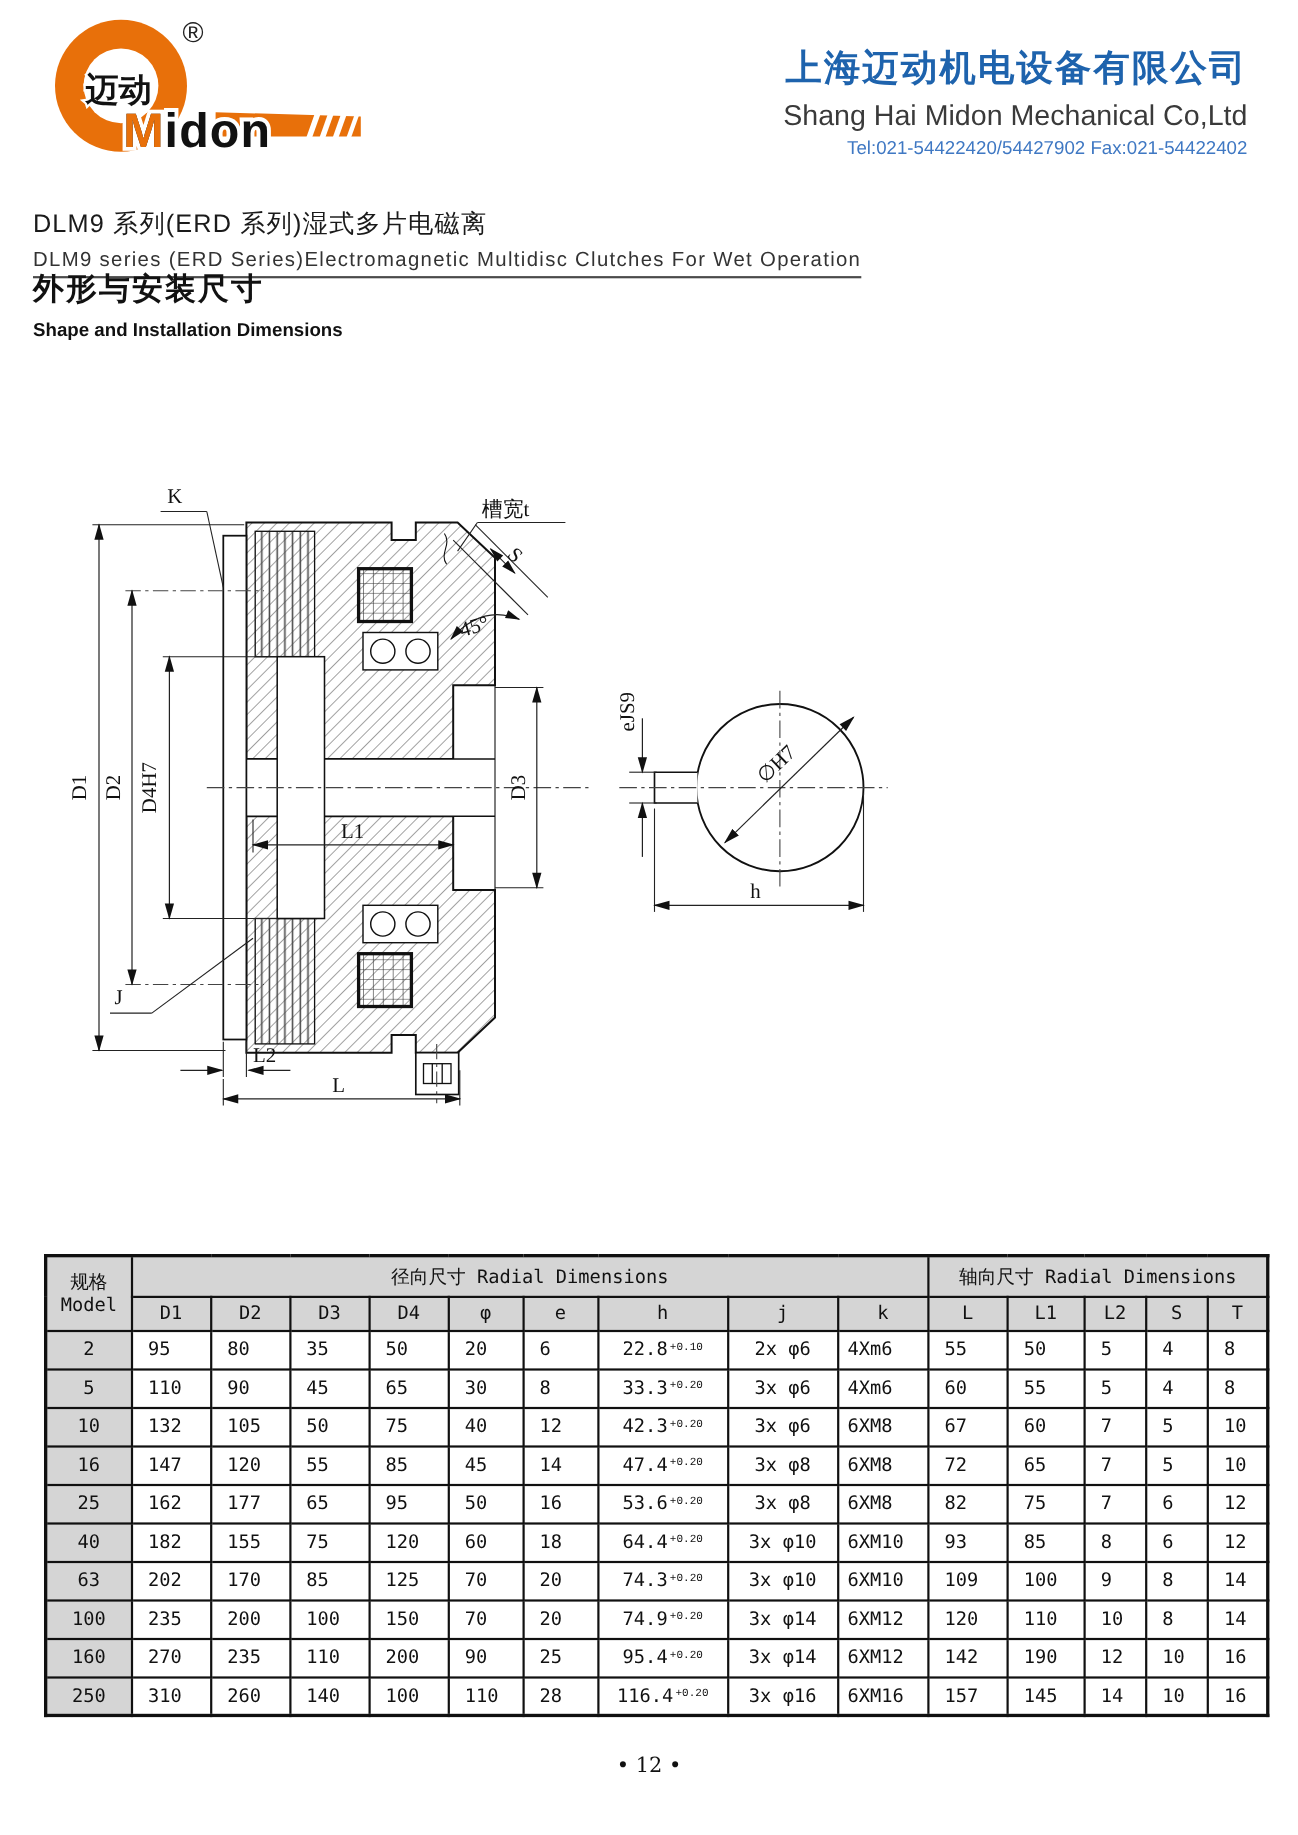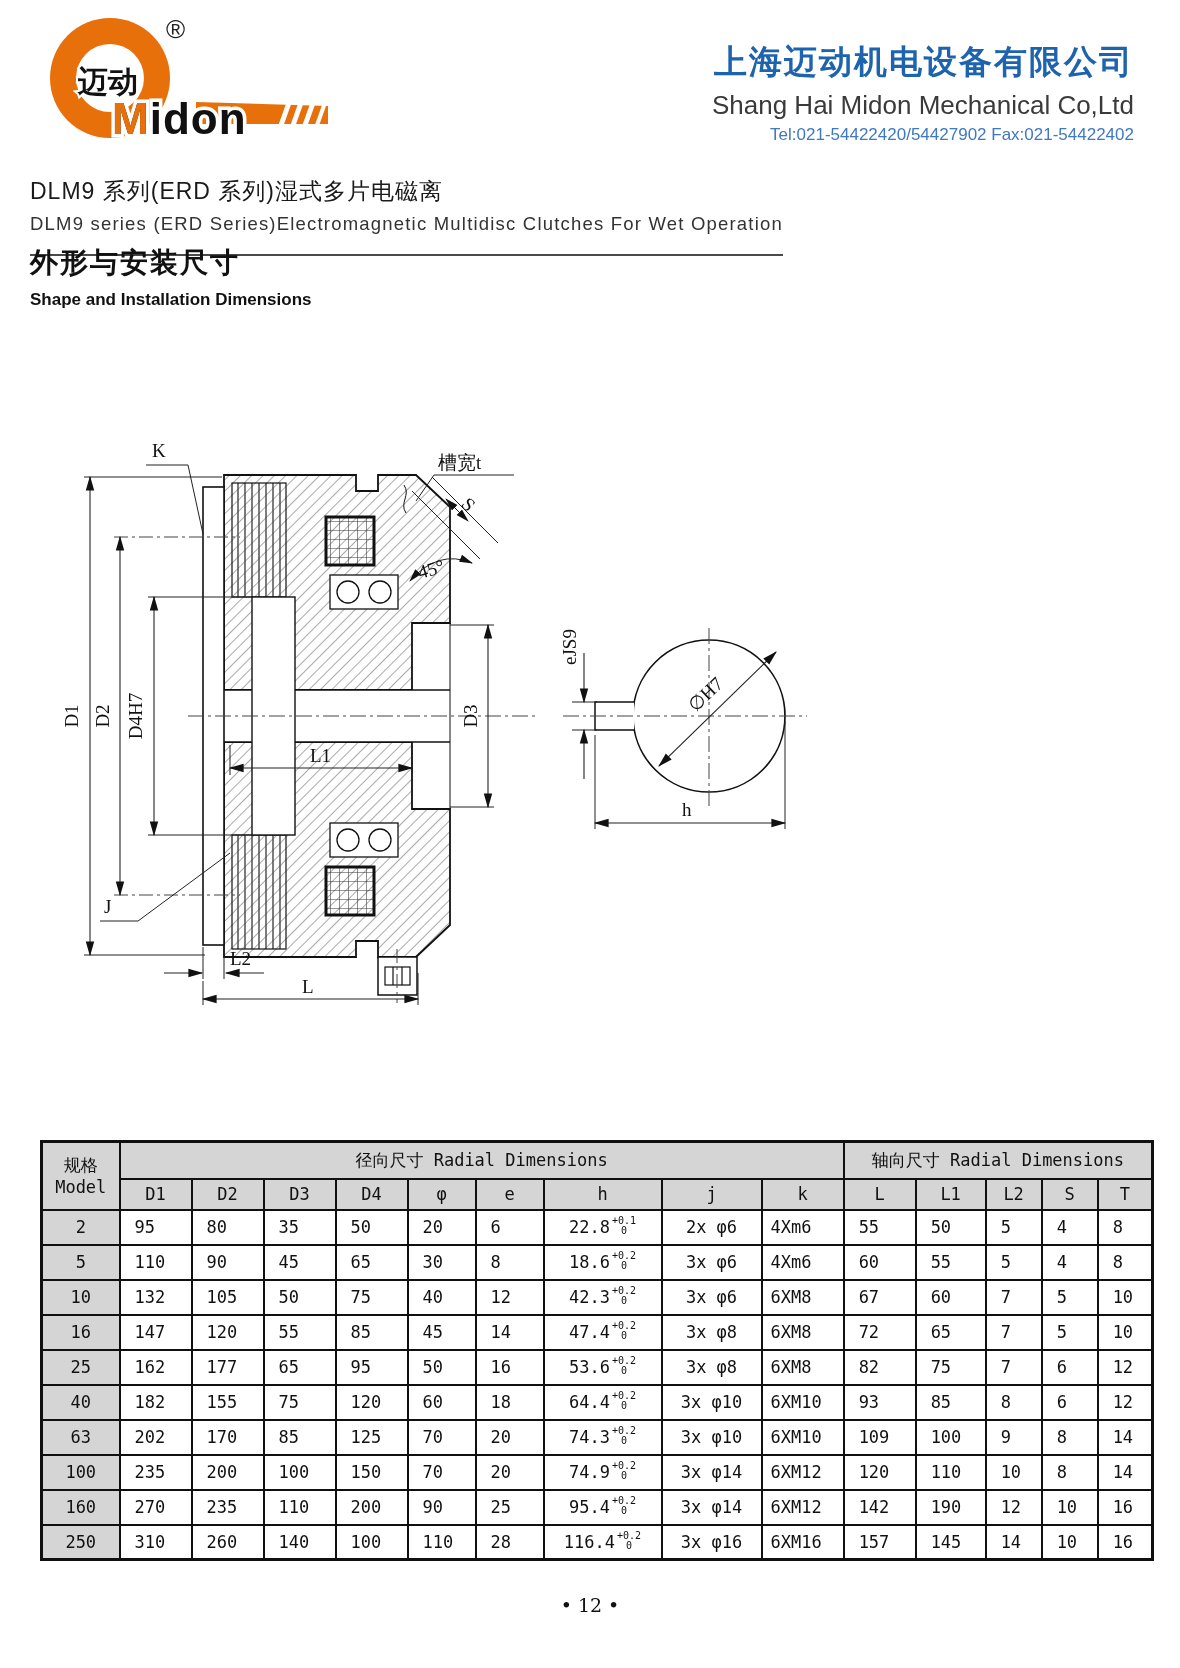--- a/index.html
+++ b/index.html
@@ -5,24 +5,24 @@
   html,body{margin:0;padding:0;}
   body{width:1180px;height:1668px;position:relative;background:#ffffff;overflow:hidden;
        font-family:"Liberation Sans",sans-serif;color:#1a1a1a;}
   
   .logo{position:absolute;left:36px;top:6px;width:300px;height:150px;}
   .company{position:absolute;right:46px;top:40px;text-align:right;}
   .company .cn{font-size:33px;font-weight:600;color:#1e63ad;letter-spacing:2px;}
   .company .en{font-size:26px;color:#3a3a3a;margin-top:5px;}
   .company .tel{font-size:17px;color:#3f78c3;margin-top:4px;}
   
-  .titleblock{position:absolute;left:30px;top:176px;}
+  .titleblock{position:absolute;left:30px;top:188px;}
   .title-cn{font-size:23px;color:#1a1a1a;letter-spacing:1px;}
   .title-en{display:inline-block;font-size:18.5px;color:#333;letter-spacing:1.2px;
-            border-bottom:2px solid #4a4a4a;padding-bottom:19px;margin-top:6px;}
+            border-bottom:2px solid #4a4a4a;padding-bottom:4px;margin-top:6px;}
   .sectionblock{position:absolute;left:30px;top:244px;}
   .section-cn{font-size:28px;font-weight:bold;color:#111;letter-spacing:2px;}
   .section-en{font-size:17px;font-weight:bold;color:#111;margin-top:8px;}
   
   .drawwrap{position:absolute;left:60px;top:395px;width:760px;height:615px;}
   svg text.dtxt{font-family:"Liberation Serif",serif;font-size:19px;fill:#111;}
   
   .unit{position:absolute;left:1096px;top:1176px;font-family:"DejaVu Sans Mono",monospace;
         font-size:11px;color:#111;}
   table.dim{position:absolute;left:40px;top:1140px;width:1113px;border-collapse:collapse;
@@ -31,22 +31,22 @@
   table.dim{border:3px solid #101010;padding-left:12px;}
   table.dim thead th{background:#d5d5d5;font-weight:normal;}
   table.dim thead tr.gr{height:37px;}
   table.dim thead tr.cr{height:31px;}
   table.dim tbody tr{height:35px;background:#fff;}
   table.dim td{text-align:left;padding-left:14px;}
   table.dim td.model{background:#d5d5d5;text-align:center;padding-left:0;}
   table.dim td.c-h,table.dim td.c-j{text-align:center;padding-left:0;}
   table.dim td.c-k{padding-left:8px;}
   .hwrap{display:inline-flex;align-items:center;}
-  .hstack{display:inline-flex;flex-direction:column;font-size:10px;line-height:10px;
-          margin-left:2px;transform:translateY(-1px);}
+  .hstack{display:inline-flex;flex-direction:row;font-size:10px;line-height:10px;
+          margin-left:2px;transform:translateY(-1px);font-family:Liberation Mono, monospace;}
   
   .footer{position:absolute;left:0;top:1594px;width:100%;text-align:center;
           font-family:"DejaVu Serif",serif;font-size:19px;color:#111;}
 </style>
 </head>
 <body>
 
 <div>
   <svg class="logo" viewBox="0 0 300 150">
     <circle cx="74" cy="72" r="60" fill="#e8700a"></circle>
@@ -278,21 +278,21 @@
       </tr>
       <tr>
         <td class="model">5</td>
         <td>110</td>
         <td>90</td>
         <td>45</td>
         <td>65</td>
         <td>30</td>
         <td>8</td>
         <td class="c-h"><span class="hwrap">
-            <span>18.6</span>
+            <span>33.3</span>
             <span class="hstack">
               <span>+0.2</span>
               <span>0</span>
             </span>
           </span></td>
         <td class="c-j">3x φ6</td>
         <td class="c-k">4Xm6</td>
         <td>60</td>
         <td>55</td>
         <td>5</td>

